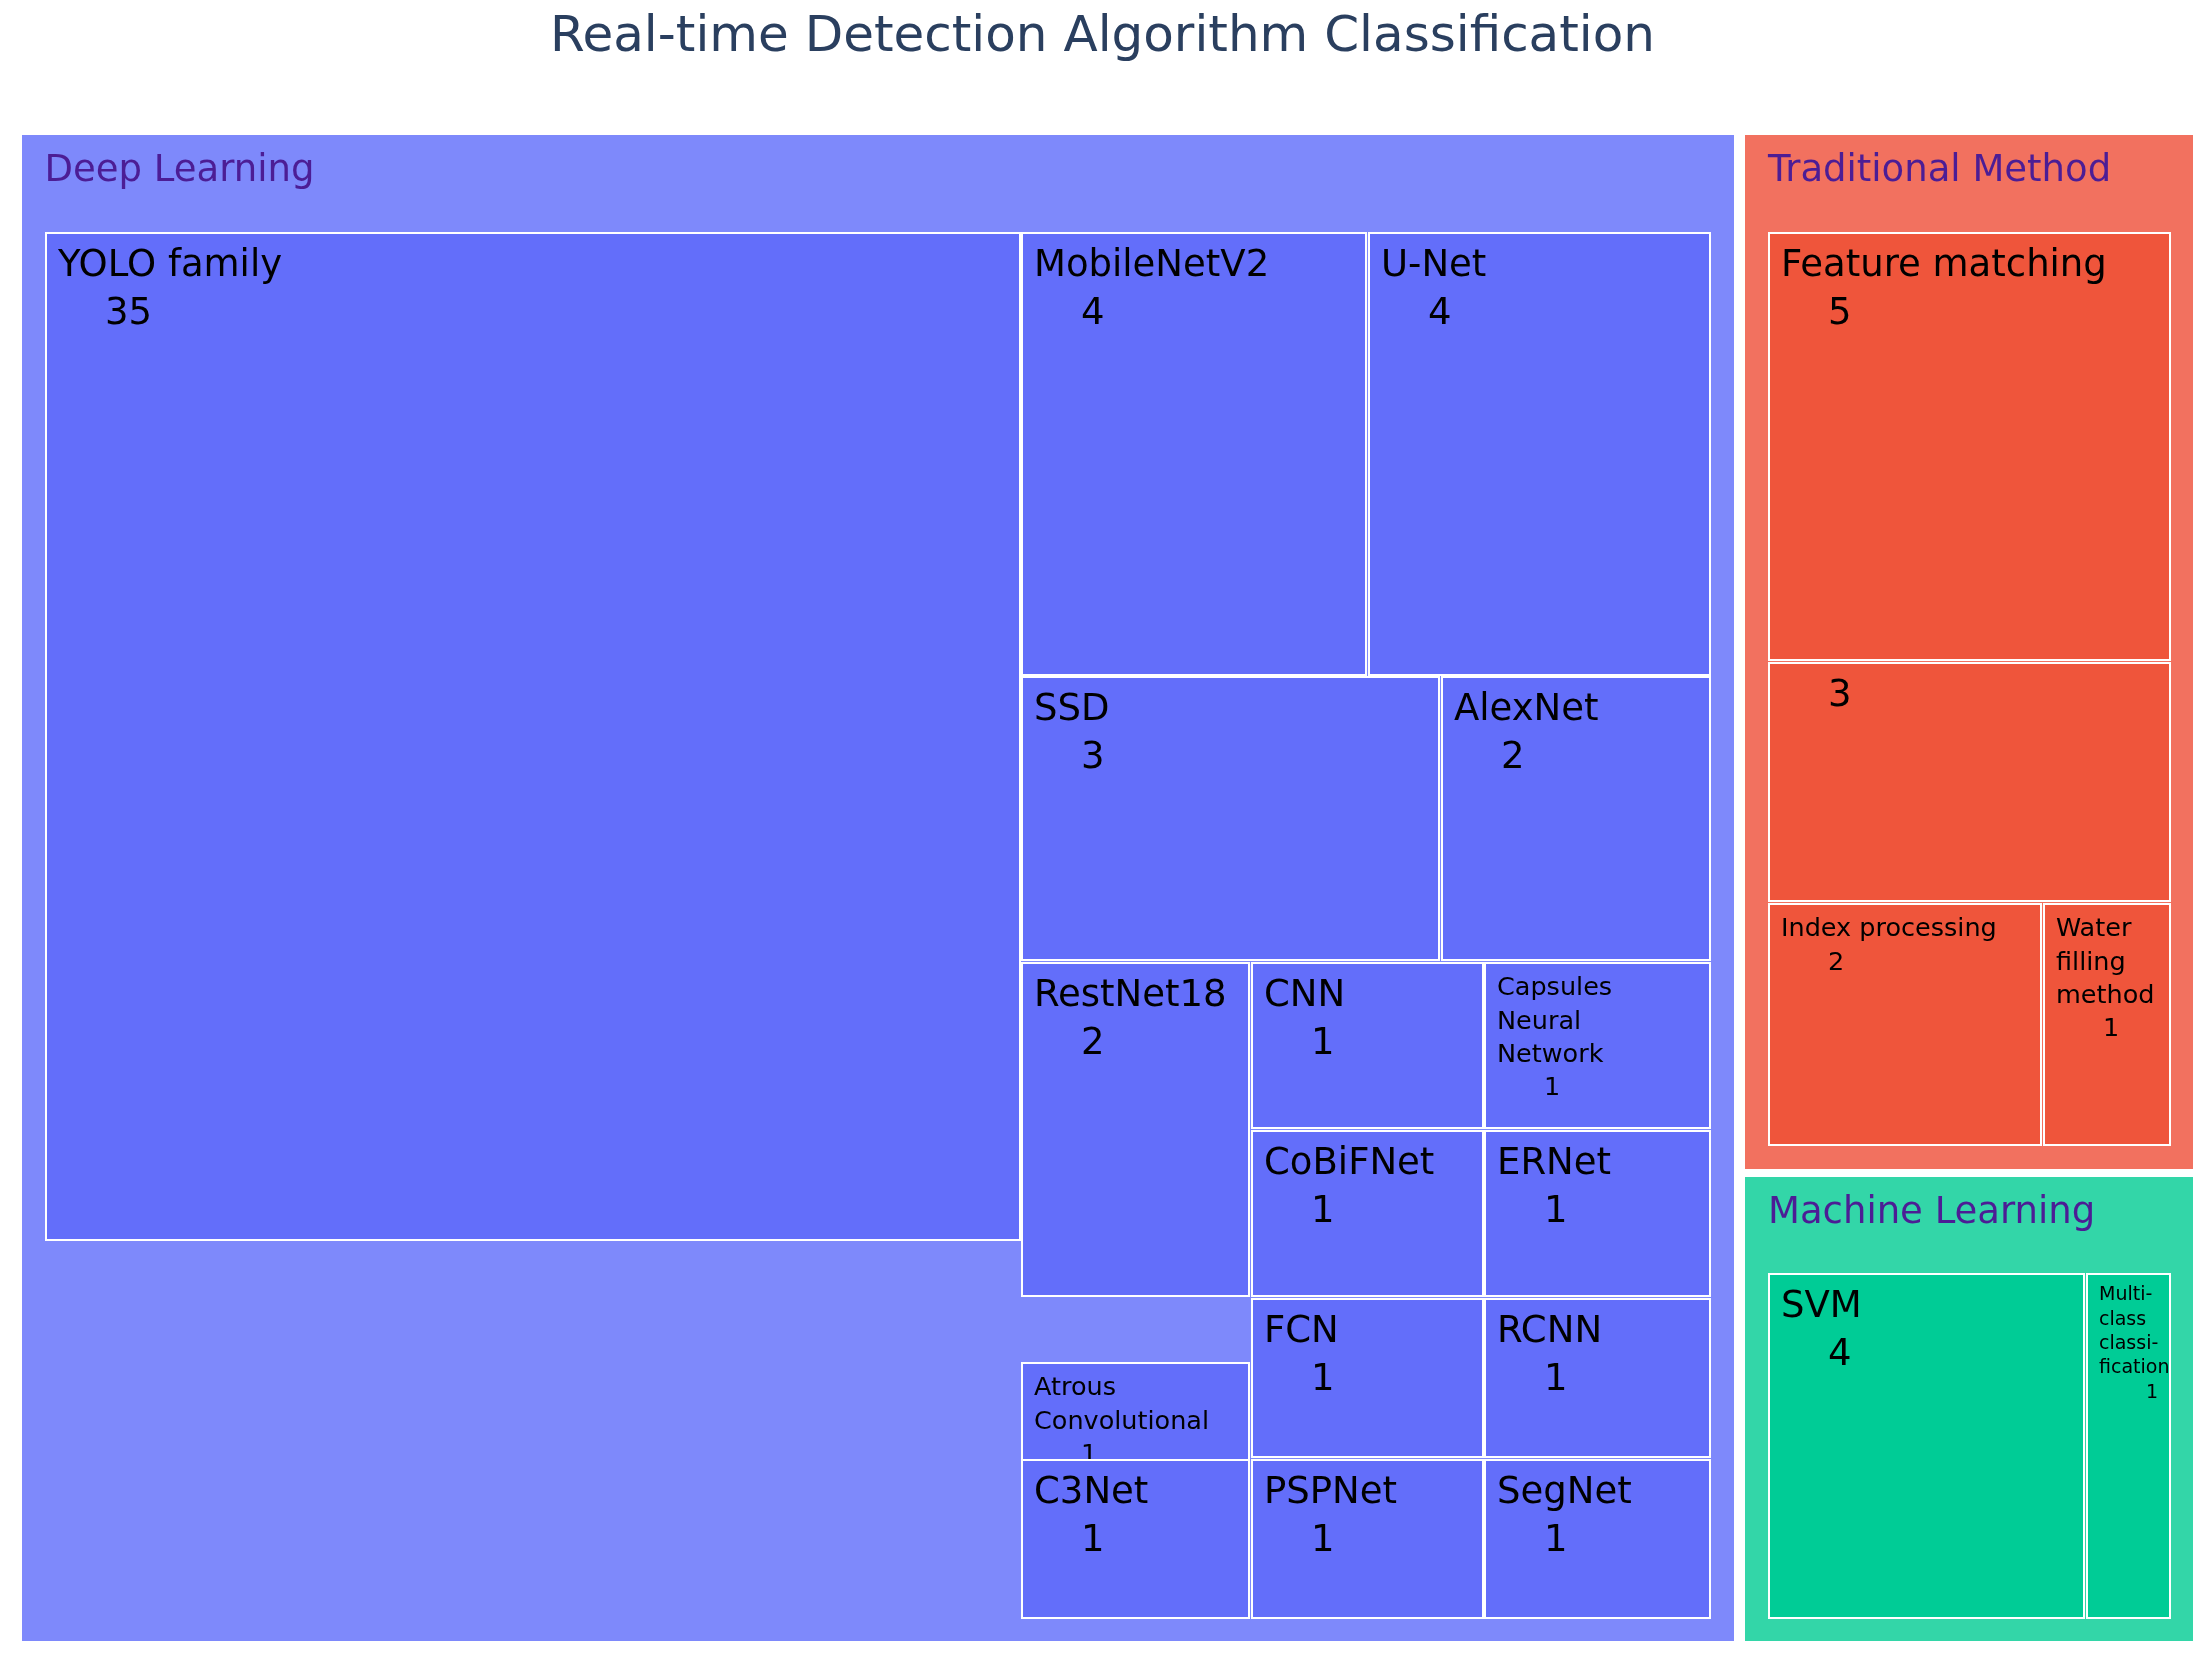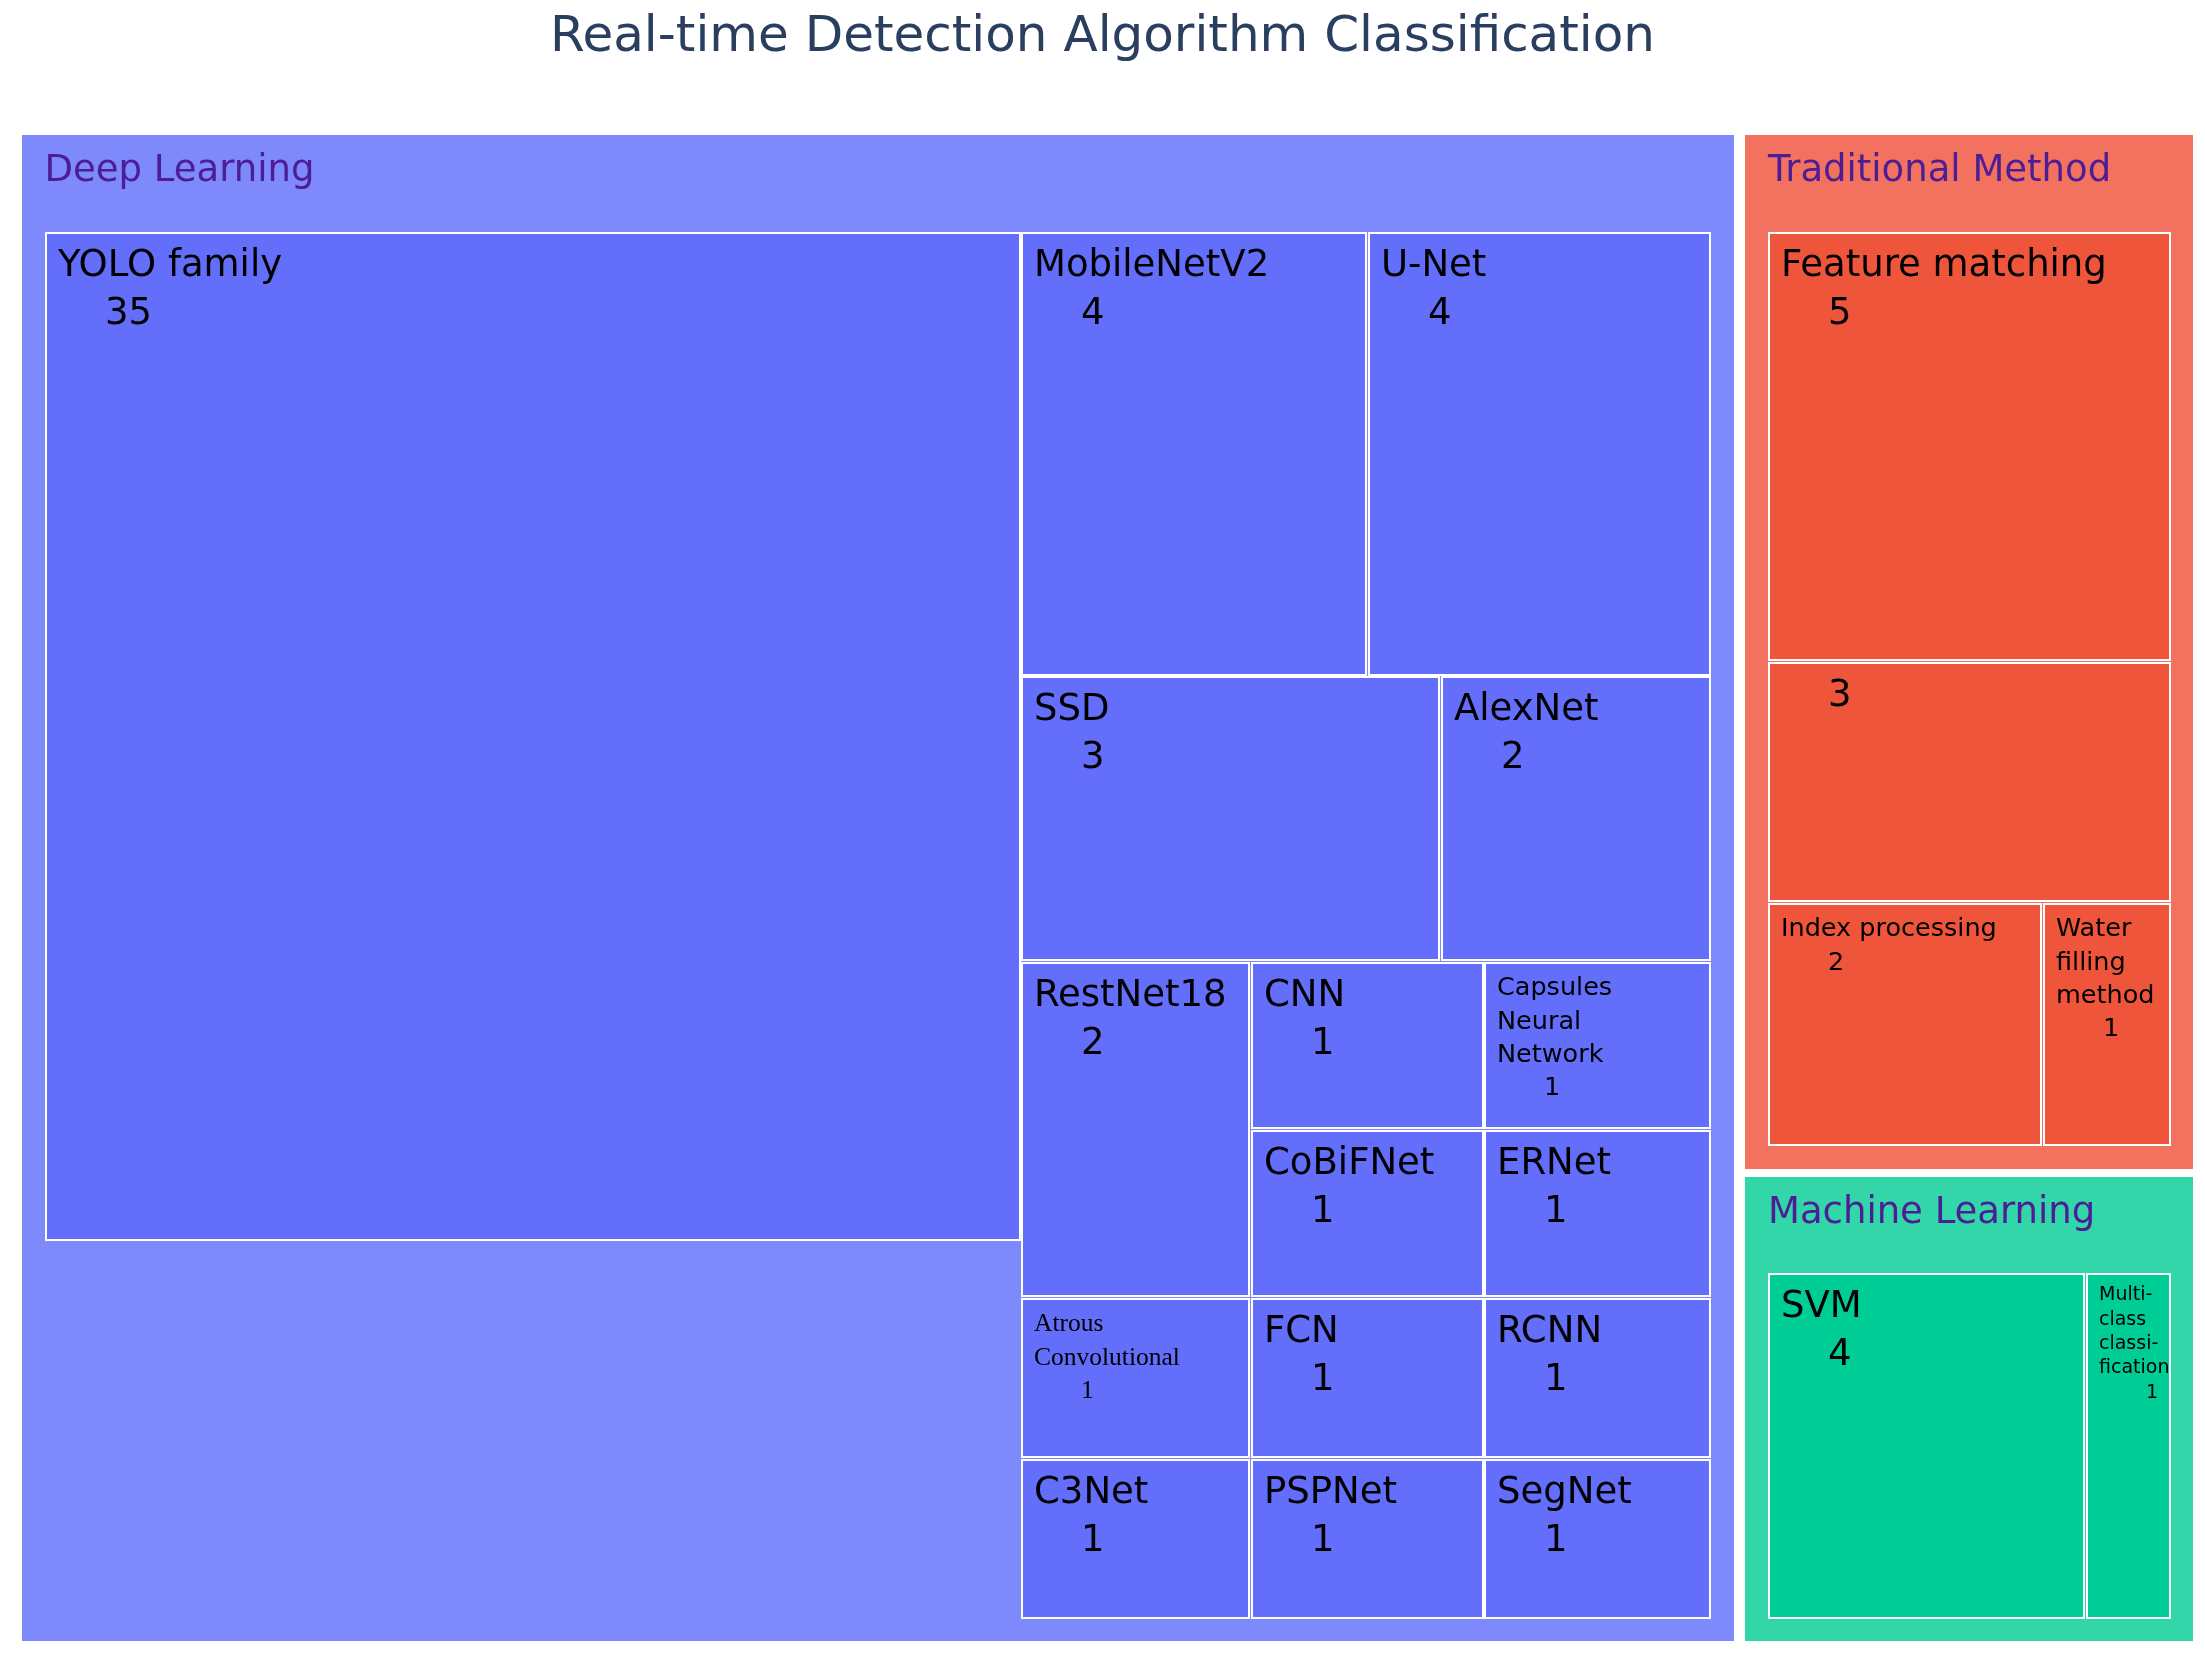--- a/index.html
+++ b/index.html
@@ -43,21 +43,21 @@
   .g-yolo      {left:45px;  top:232px;  width:976px; height:1009px;}
   .g-mobilenet {left:1021px;top:232px;  width:346px;  height:444px;}
   .g-unet      {left:1368px;top:232px;  width:343px;  height:444px;}
   .g-ssd       {left:1021px;top:676px;  width:419px;  height:285px;}
   .g-alexnet   {left:1441px;top:676px;  width:270px;  height:285px;}
   .g-restnet   {left:1021px;top:962px; width:229px;  height:335px;}
   .g-cnn       {left:1251px;top:962px; width:233px;  height:167px;}
   .g-capsules  {left:1484px;top:962px; width:227px;  height:167px;}
   .g-cobifnet  {left:1251px;top:1130px; width:233px;  height:167px;}
   .g-ernet     {left:1484px;top:1130px; width:227px;  height:167px;}
-  .g-atrous    {left:1021px;top:1298px; width:229px;  height:160px;font-family:Liberation Serif, serif;}
+  .g-atrous    {left:1021px;top:1362px; width:229px;  height:160px;}
   .g-fcn       {left:1251px;top:1298px; width:233px;  height:160px;}
   .g-rcnn      {left:1484px;top:1298px; width:227px;  height:160px;}
   .g-c3net     {left:1021px;top:1459px; width:229px;  height:160px;}
   .g-pspnet    {left:1251px;top:1459px; width:233px;  height:160px;}
   .g-segnet    {left:1484px;top:1459px; width:227px;  height:160px;}
   
   .g-feature   {left:1768px;top:232px;  width:403px;  height:429px;}
   .g-colorseg  {left:1768px;top:662px;  width:403px;  height:240px;}
   .g-index     {left:1768px;top:903px; width:274px;  height:243px;}
   .g-water     {left:2043px;top:903px; width:128px;  height:243px;}

